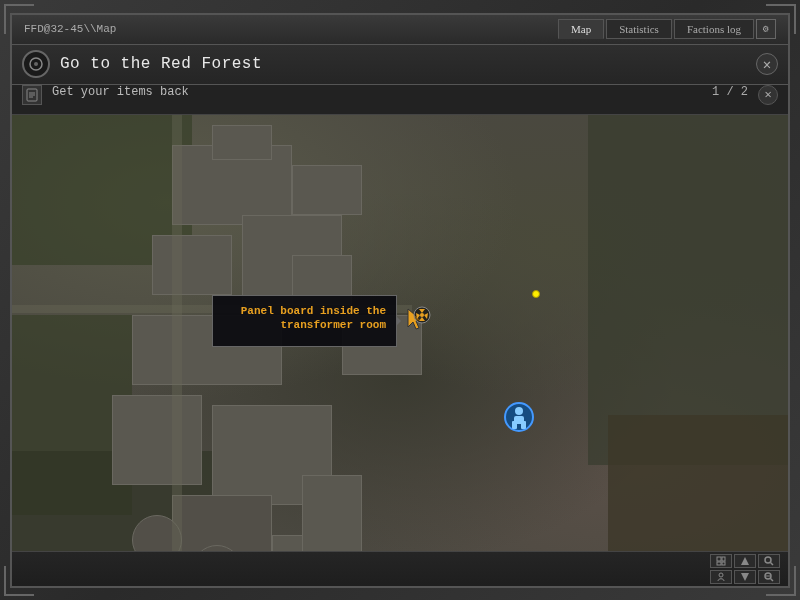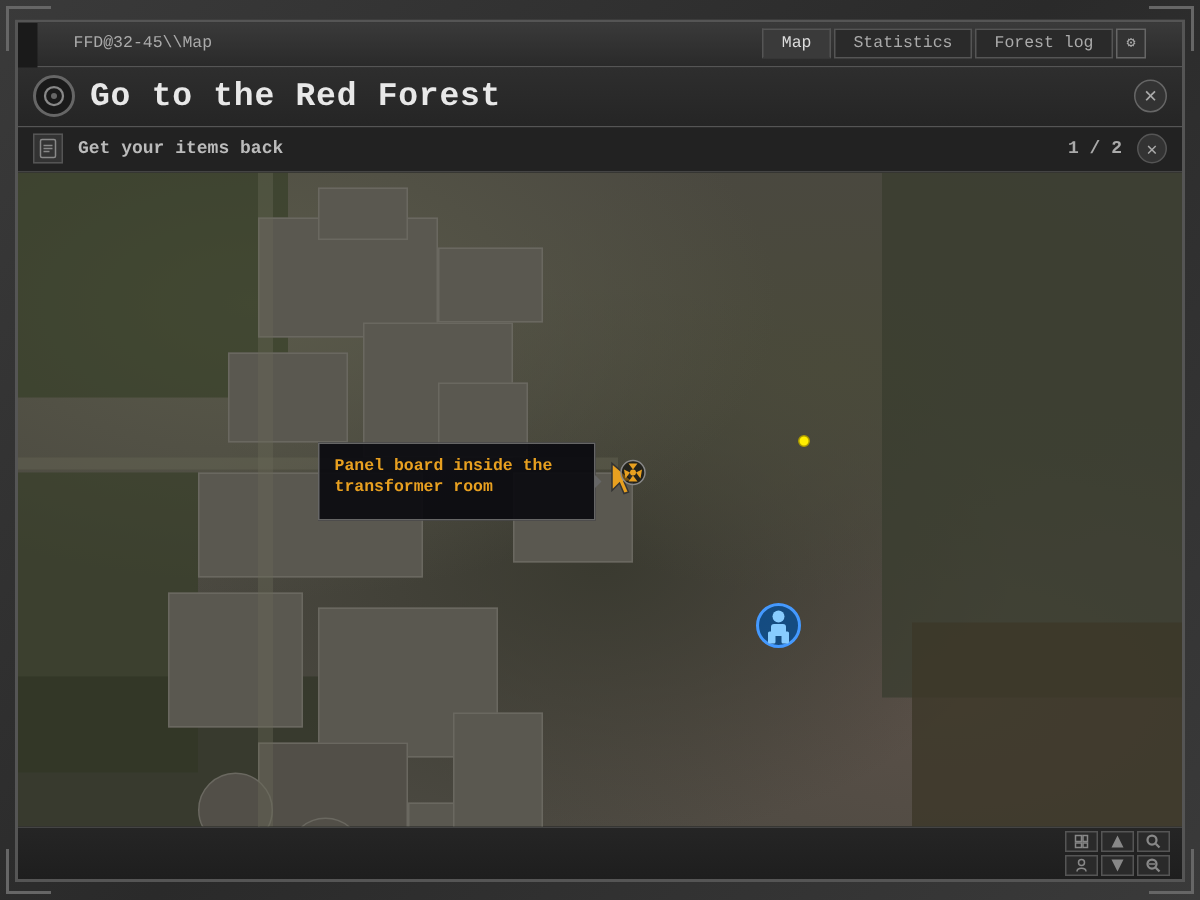--- a/index.html
+++ b/index.html
@@ -45,23 +45,22 @@
       position: relative;
     }
 
     
     .title-bar {
       height: 30px;
       background: linear-gradient(to bottom, #3a3a3a, #2a2a2a);
       border-bottom: 1px solid #555;
       display: flex;
       align-items: center;
-      padding: 0 24px;
-      flex-shrink: 0;
-      margin-left: 13px;
+      padding: 0 12px;
+      flex-shrink: 0;
     }
 
     .title-text {
       color: #aaa;
       font-size: 11px;
       flex: 1;
     }
 
     .tab-bar {
       display: flex;
@@ -69,20 +68,21 @@
       gap: 2px;
     }
 
     .tab {
       padding: 3px 12px;
       font-size: 11px;
       cursor: pointer;
       color: #aaa;
       background: #2a2a2a;
       border: 1px solid #555;
+      font-family: Liberation Serif, serif;
     }
 
     .tab.active {
       background: #3a3a3a;
       color: #ddd;
       border-bottom: 1px solid #3a3a3a;
     }
 
     .tab-icon {
       width: 20px;
@@ -121,22 +121,22 @@
       flex-shrink: 0;
     }
 
     .quest-icon svg {
       width: 16px;
       height: 16px;
     }
 
     .quest-title {
       color: #e8e8e8;
-      font-size: 22px;
-      font-weight: bold;
+      font-size: 16px;
+      font-weight: normal;
       flex: 1;
       letter-spacing: 0.5px;
     }
 
     .quest-close {
       width: 22px;
       height: 22px;
       border: 1px solid #666;
       border-radius: 50%;
       background: #333;
@@ -147,25 +147,24 @@
       font-size: 14px;
       cursor: pointer;
     }
 
     
     .quest-sub-header {
       height: 30px;
       background: #222;
       border-bottom: 1px solid #444;
       display: flex;
-      align-items: center;
+      align-items: flex-start;
       padding: 0 10px;
       flex-shrink: 0;
       gap: 10px;
-      font-weight: bold;
     }
 
     .quest-sub-icon {
       width: 20px;
       height: 20px;
       background: #333;
       border: 1px solid #555;
       display: flex;
       align-items: center;
       justify-content: center;
@@ -196,20 +195,21 @@
       font-size: 12px;
       cursor: pointer;
     }
 
     
     .map-area {
       flex: 1;
       position: relative;
       overflow: hidden;
       background: #2a2a2a;
+      text-align: right;
     }
 
     .map-image {
       width: 100%;
       height: 100%;
       position: relative;
       background: #4a4a40;
       overflow: hidden;
     }
 
@@ -341,21 +341,21 @@
   <div class="corner corner-bl"></div>
   <div class="corner corner-br"></div>
 
   <div class="window">
 
     <div class="title-bar">
       <span class="title-text">FFD@32-45\\Map</span>
       <div class="tab-bar">
         <div class="tab active">Map</div>
         <div class="tab">Statistics</div>
-        <div class="tab">Forest log</div>
+        <div class="tab">Factions log</div>
         <div class="tab-icon">⚙</div>
       </div>
     </div>
 
     <div class="quest-header">
       <div class="quest-icon">
         <svg viewBox="0 0 16 16" fill="none" xmlns="http://www.w3.org/2000/svg">
           <circle cx="8" cy="8" r="6" stroke="#888" stroke-width="1.5"></circle>
           <circle cx="8" cy="8" r="2" fill="#666"></circle>
         </svg>

